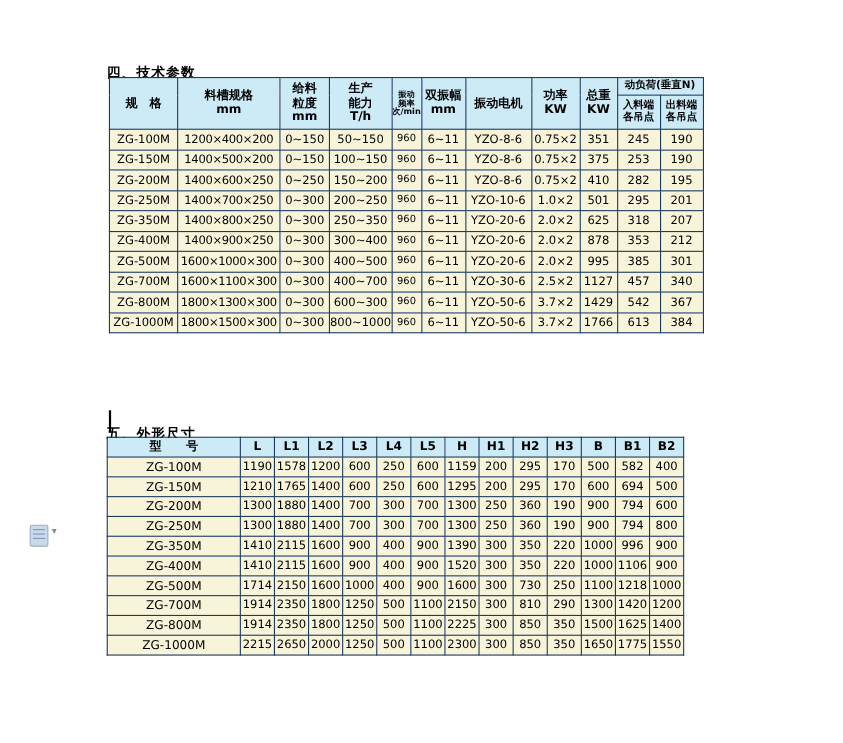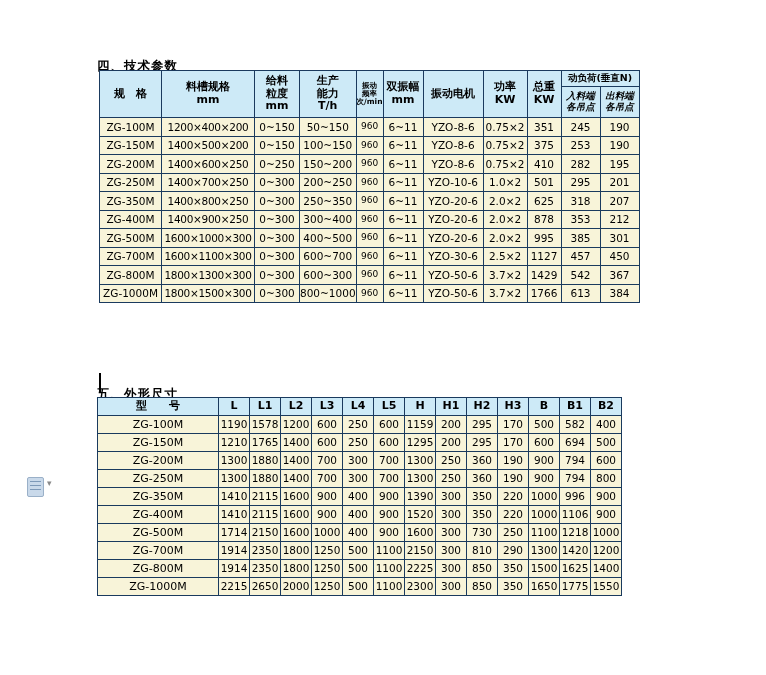--- a/index.html
+++ b/index.html
@@ -22,21 +22,21 @@
   th,td{
     border:1.6px solid var(--border);
     text-align:center;vertical-align:middle;padding:0;overflow:hidden;
   }
   th{background:var(--hdr);font-weight:bold;font-size:11px;line-height:1.15;white-space:pre-line;}
   td{background:var(--cell);font-size:10.5px;height:17.5px;line-height:1;}
 
   #tech-table{position:absolute;left:99px;top:70px;}
   #tech-table th.tiny{font-size:7.5px;line-height:1.05;font-weight:bold;margin-top:29px;}
   #tech-table th.grp{font-size:9.5px;height:15px;}
-  #tech-table th.sub{font-size:9.5px;height:30px;font-style:italic;}
+  #tech-table th.sub{font-size:9.5px;height:30px;}
   #tech-table td:nth-child(5){font-size:9px;}
   #tech-table td:nth-child(2){letter-spacing:-0.3px;}
 
   #dim-table{position:absolute;left:97px;top:397px;}
   #dim-table th{height:17px;font-size:11px;}
   #dim-table td{height:17px;font-size:10.5px;}
   #dim-table td:first-child{font-size:11px;}
 
   #cursor{position:absolute;left:99px;top:373px;width:2px;height:20px;background:#000;}
 
@@ -190,28 +190,28 @@
         <td>YZO-20-6</td>
         <td>2.0×2</td>
         <td>995</td>
         <td>385</td>
         <td>301</td>
       </tr>
       <tr>
         <td>ZG-700M</td>
         <td>1600×1100×300</td>
         <td>0~300</td>
-        <td>600~700</td>
+        <td>400~700</td>
         <td>960</td>
         <td>6~11</td>
         <td>YZO-30-6</td>
         <td>2.5×2</td>
         <td>1127</td>
         <td>457</td>
-        <td>450</td>
+        <td>340</td>
       </tr>
       <tr>
         <td>ZG-800M</td>
         <td>1800×1300×300</td>
         <td>0~300</td>
         <td>600~300</td>
         <td>960</td>
         <td>6~11</td>
         <td>YZO-50-6</td>
         <td>3.7×2</td>

